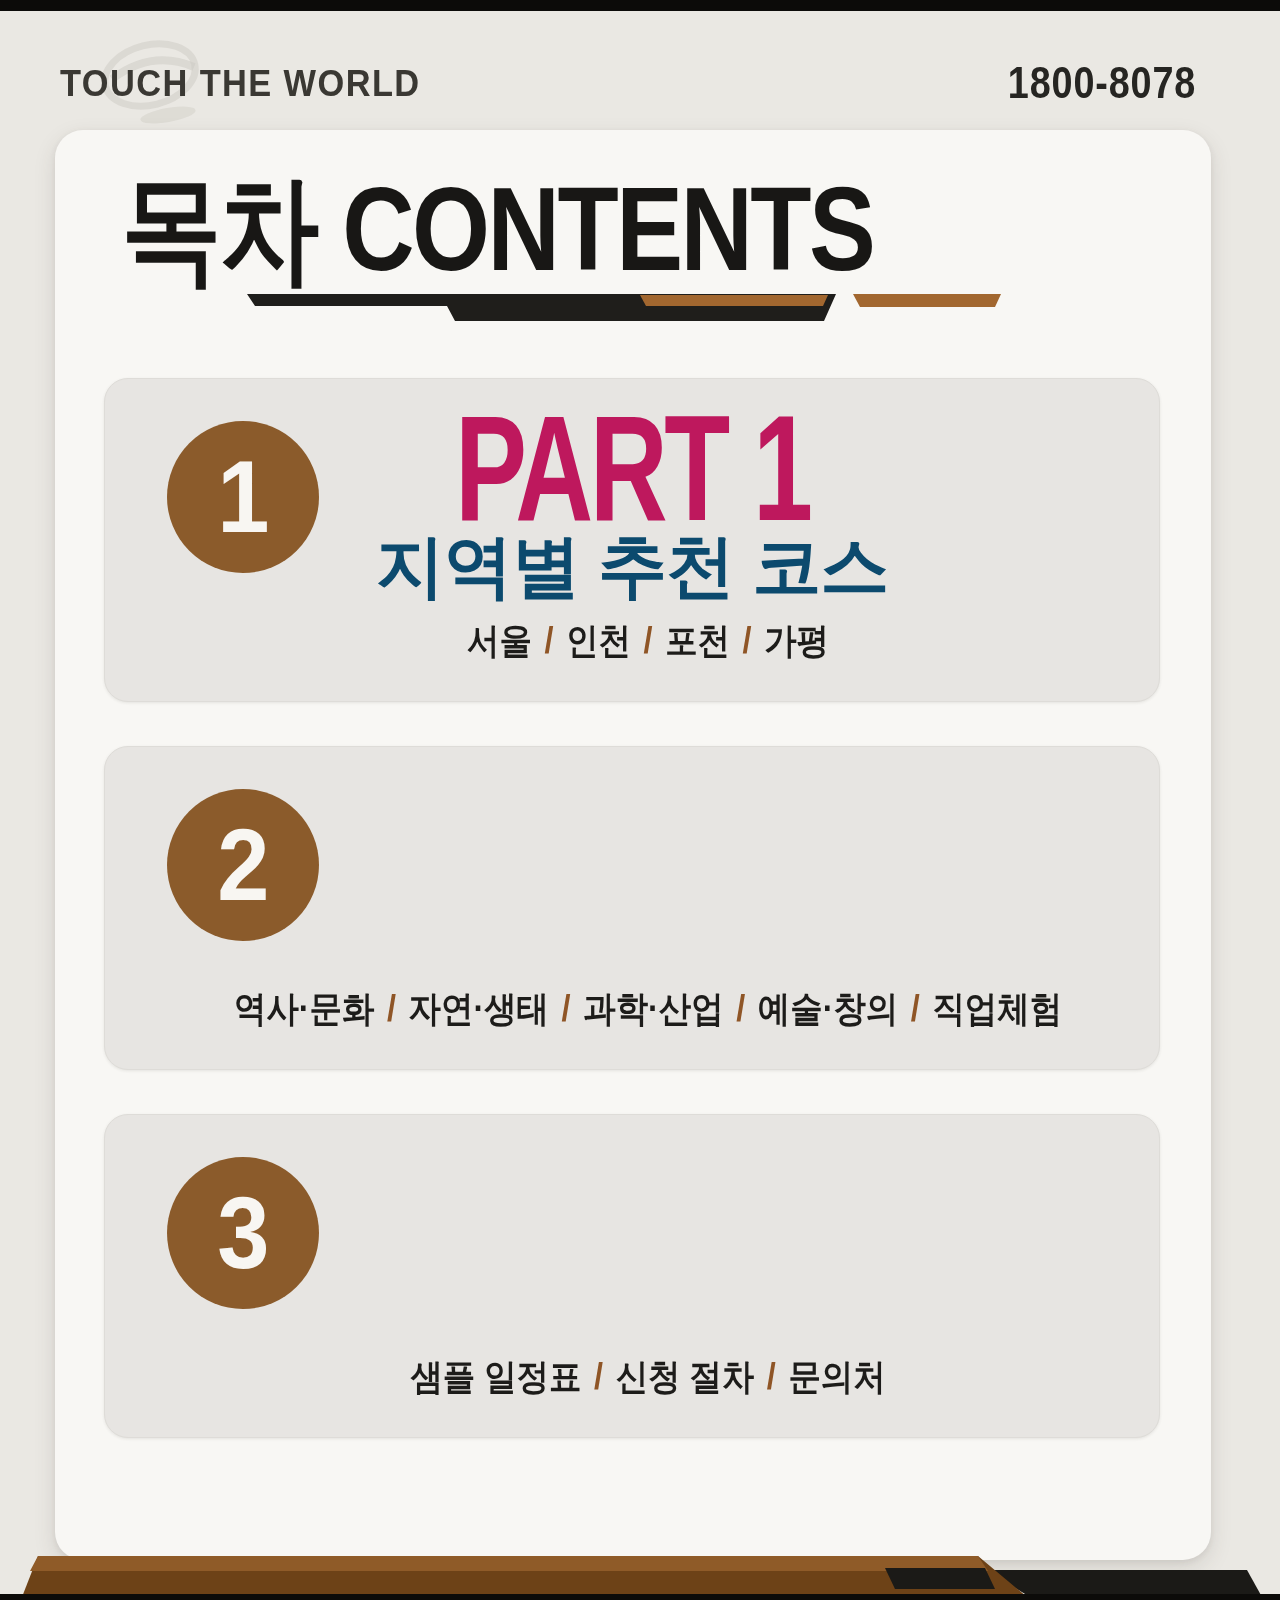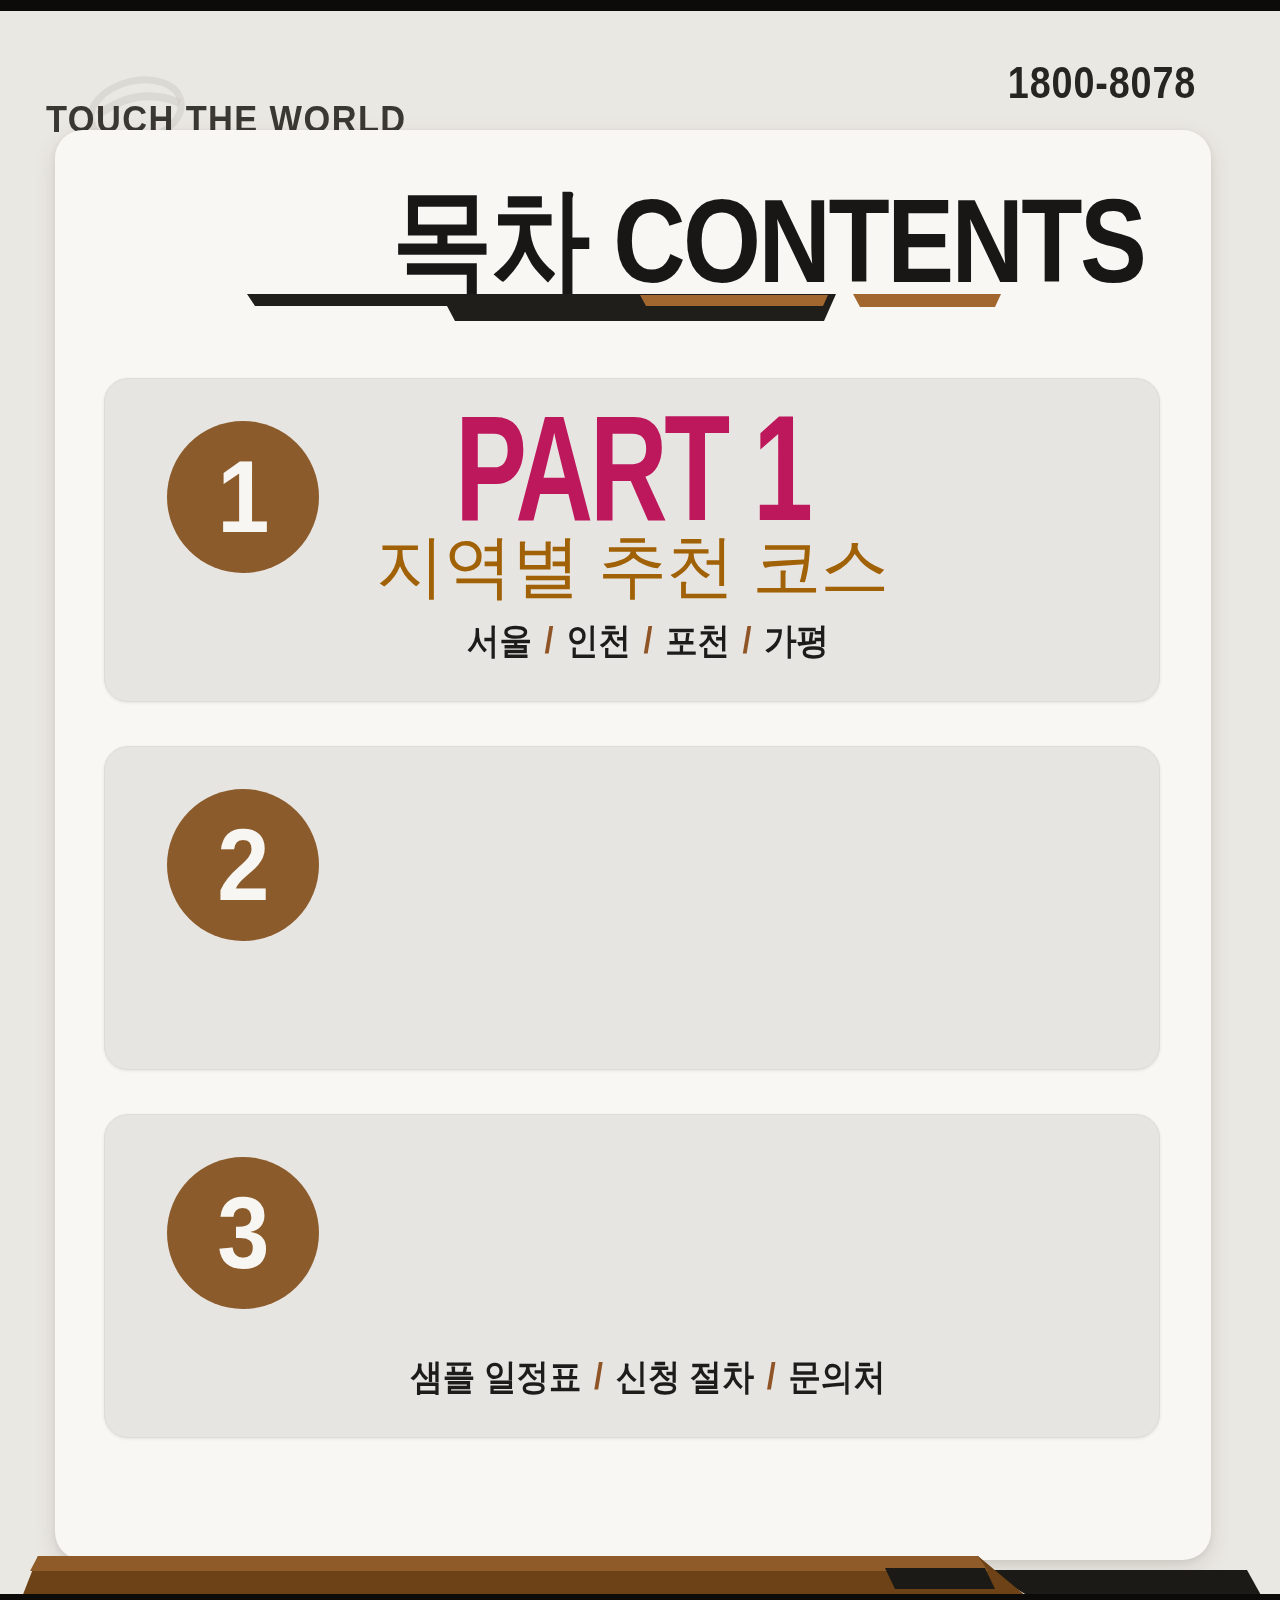--- a/index.html
+++ b/index.html
@@ -5,39 +5,39 @@
   html,body{margin:0;padding:0;}
   body{
     width:1280px;height:1600px;position:relative;overflow:hidden;
     background:#eae8e3;
     font-family:"Liberation Sans", sans-serif;
     color:#1b1a18;
   }
   .top-strip{position:absolute;left:0;top:0;width:1280px;height:11px;background:#0c0b09;}
   
   .header{position:absolute;left:0;top:11px;width:1280px;height:118px;}
-  .brand{position:absolute;left:46px;top:52px;margin-top:36px;}
+  .brand{position:absolute;left:60px;top:52px;}
   .brand-mark{position:absolute;left:22px;top:-26px;width:150px;height:100px;opacity:.55;}
   .brand-text{
     position:relative;font-size:37px;font-weight:700;color:#3a3833;letter-spacing:1.5px;
     display:inline-block;transform:scaleX(.93);transform-origin:left center;white-space:nowrap;
   }
   .phone{
     position:absolute;right:84px;top:46px;font-size:45px;font-weight:700;color:#262522;
     letter-spacing:1px;display:inline-block;transform:scaleX(.84);transform-origin:right center;white-space:nowrap;
   }
   
   .main-card{
     position:absolute;left:55px;top:130px;width:1156px;height:1430px;
     background:#f8f7f4;border-radius:28px;
     box-shadow:0 8px 22px rgba(60,55,45,.13), 0 2px 6px rgba(60,55,45,.08);
   }
   .page-title{
-    position:absolute;left:0;top:36px;width:100%;text-align:right;
-    font-size:118px;line-height:1.08;font-weight:700;color:#181715;white-space:nowrap;margin-top:12px;
+    position:absolute;left:0;top:36px;width:100%;text-align:left;
+    font-size:118px;line-height:1.08;font-weight:700;color:#181715;white-space:nowrap;
   }
   .page-title>span{display:inline-block;transform:scaleX(.85);transform-origin:center;letter-spacing:-3px;}
   .title-divider{position:absolute;left:190px;top:162px;width:756px;height:30px;}
   
   .part-card{
     position:absolute;left:49px;width:1056px;height:324px;
     background:#e7e5e2;border-radius:24px;
     box-shadow:0 1px 3px rgba(60,55,45,.10);
     border:1px solid #dedcd8;box-sizing:border-box;
   }
@@ -51,21 +51,21 @@
     display:inline-block;transform:scaleX(.92);
   }
   .part-body{position:absolute;left:0;top:0;width:100%;height:100%;text-align:center;}
   .part-title{
     position:absolute;left:0;top:14px;width:100%;
     font-size:150px;line-height:1;font-weight:700;color:#be185d;white-space:nowrap;
   }
   .part-title>span{display:inline-block;transform:scaleX(.72);transform-origin:center;letter-spacing:-5px;}
   .part-subtitle{
     position:absolute;left:0;top:150px;width:100%;
-    font-size:69px;line-height:1.1;font-weight:400;color:#a16207;white-space:nowrap;letter-spacing:-1px;
+    font-size:69px;line-height:1.1;font-weight:700;color:#0c4a6e;white-space:nowrap;letter-spacing:-1px;
   }
   .part-items{
     position:absolute;left:16px;top:240px;width:100%;
     font-size:36px;line-height:1.2;font-weight:700;color:#1d1c1a;white-space:nowrap;
   }
   .part-items>span.wrap{display:inline-block;transform:scaleX(.9);transform-origin:center;}
   .slash{color:#8f5526;font-weight:700;padding:0 4px;}
   
   .footer-art{position:absolute;left:0;top:1500px;width:1280px;height:100px;}
 </style>
@@ -111,20 +111,23 @@
         <span class="wrap"><span>서울</span><span class="slash"> / </span><span>인천</span><span class="slash"> / </span><span>포천</span><span class="slash"> / </span><span>가평</span></span>
       </div>
     </div>
   </div>
 
   <div class="part-card part-2">
     <div class="num-circle">
       <span>2</span>
     </div>
     <div class="part-body">
+      <div class="part-items">
+        <span class="wrap"><span>역사·문화</span><span class="slash"> / </span><span>자연·생태</span><span class="slash"> / </span><span>과학·산업</span><span class="slash"> / </span><span>예술·창의</span><span class="slash"> / </span><span>직업체험</span></span>
+      </div>
     </div>
   </div>
 
   <div class="part-card part-3">
     <div class="num-circle">
       <span>3</span>
     </div>
     <div class="part-body">
       <div class="part-items">
         <span class="wrap"><span>샘플 일정표</span><span class="slash"> / </span><span>신청 절차</span><span class="slash"> / </span><span>문의처</span></span>

